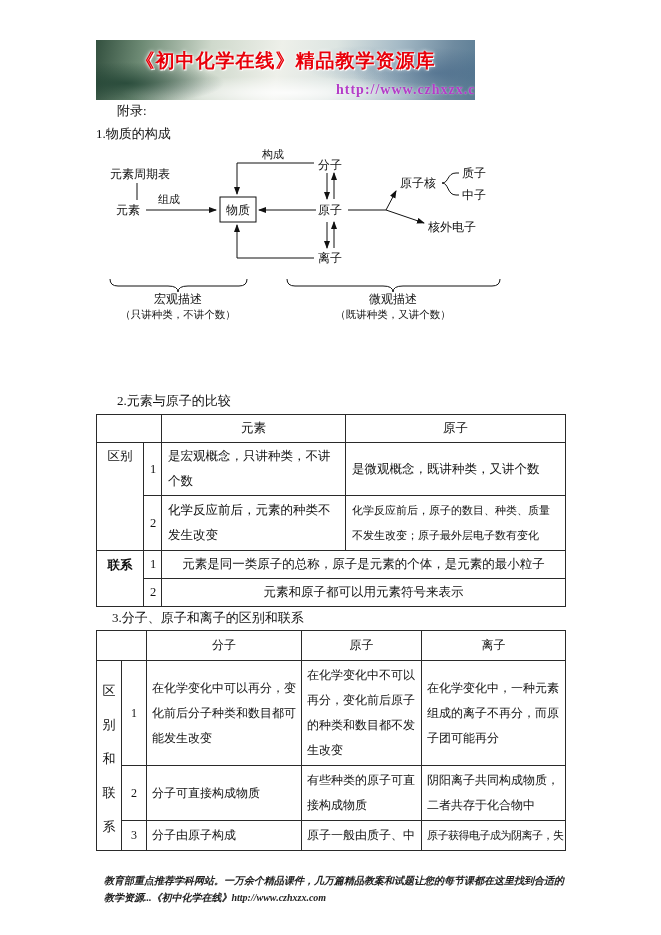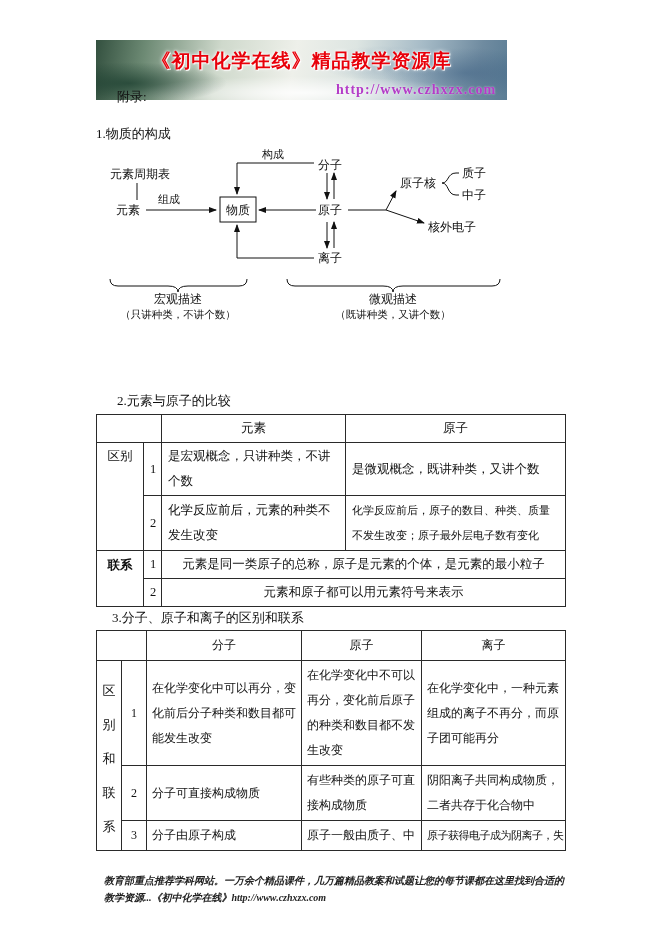--- a/index.html
+++ b/index.html
@@ -6,29 +6,29 @@
   .page{position:relative;width:661px;height:935px;background:#fff;overflow:hidden;
         font-family:"Liberation Serif","DejaVu Serif",serif;color:#111;}
 
   
   .banner{position:absolute;left:96px;top:40px;width:379px;height:60px;overflow:hidden;
     background:
       radial-gradient(ellipse 140px 30px at 8% 72%, rgba(25,60,45,.75), rgba(25,60,45,0) 70%),
       radial-gradient(ellipse 120px 36px at 90% 55%, rgba(60,95,130,.55), rgba(60,95,130,0) 70%),
       radial-gradient(ellipse 220px 22px at 50% 88%, rgba(255,255,255,.85), rgba(255,255,255,0) 75%),
       radial-gradient(ellipse 90px 26px at 70% 40%, rgba(110,140,165,.35), rgba(110,140,165,0) 70%),
-      linear-gradient(100deg,#33503f 0%,#6d8a74 12%,#cfd9cc 30%,#eef0ea 48%,#dde5e2 62%,#a5bac6 78%,#6f8ba0 92%,#5b7d95 100%); padding-left: 32px;}
+      linear-gradient(100deg,#33503f 0%,#6d8a74 12%,#cfd9cc 30%,#eef0ea 48%,#dde5e2 62%,#a5bac6 78%,#6f8ba0 92%,#5b7d95 100%);}
   .banner-title{position:absolute;left:0;right:0;top:8px;text-align:center;
     font-size:19px;font-weight:bold;letter-spacing:1px;color:#e8000a;
     text-shadow:0 0 2px #fff,0 0 4px #fff,1px 1px 0 #fff;}
   .banner-url{position:absolute;left:219px;top:42px;font-size:14px;font-weight:bold;
     letter-spacing:1px;color:#b43cc8;text-shadow:0 0 2px rgba(255,255,255,.7);margin-left:21px;}
 
   
-  .appendix{position:absolute;left:96px;top:88px;font-size:13px;padding-left:21px;}
+  .appendix{position:absolute;left:96px;top:102px;font-size:13px;padding-left:21px;}
   .sec-title{position:absolute;left:96px;font-size:13px;}
   .t1{top:125px;} .t2{top:392px;margin-left:21px;} .t3{top:609px;margin-left:16px;}
   .red-note{position:absolute;left:96px;top:364px;width:469px;text-align:center;
     color:#ff0000;font-size:12.5px;}
 
   
   .diagram{position:absolute;left:96px;top:143px;}
   .diagram text{font-family:inherit;}
 
   

